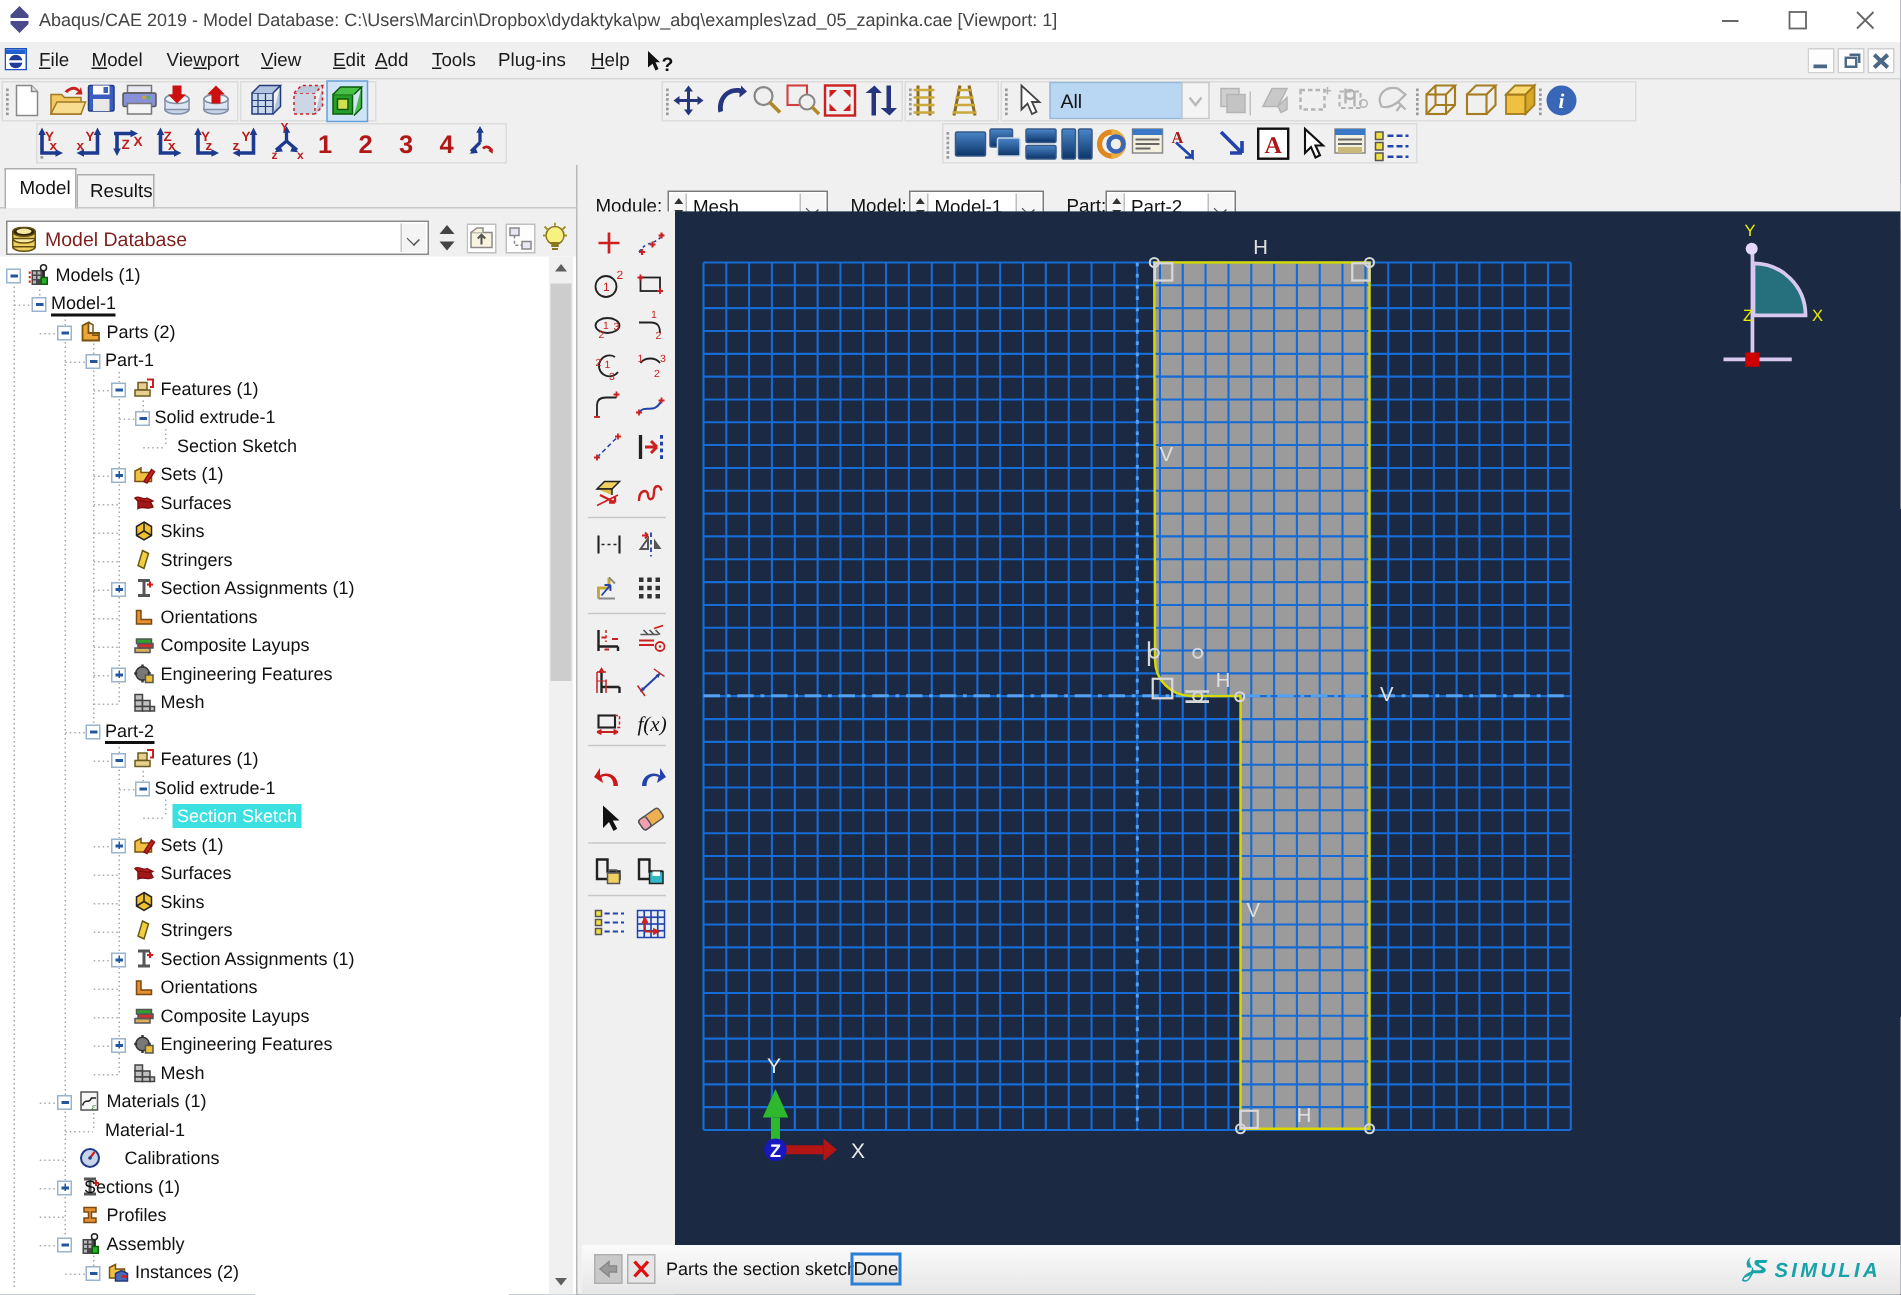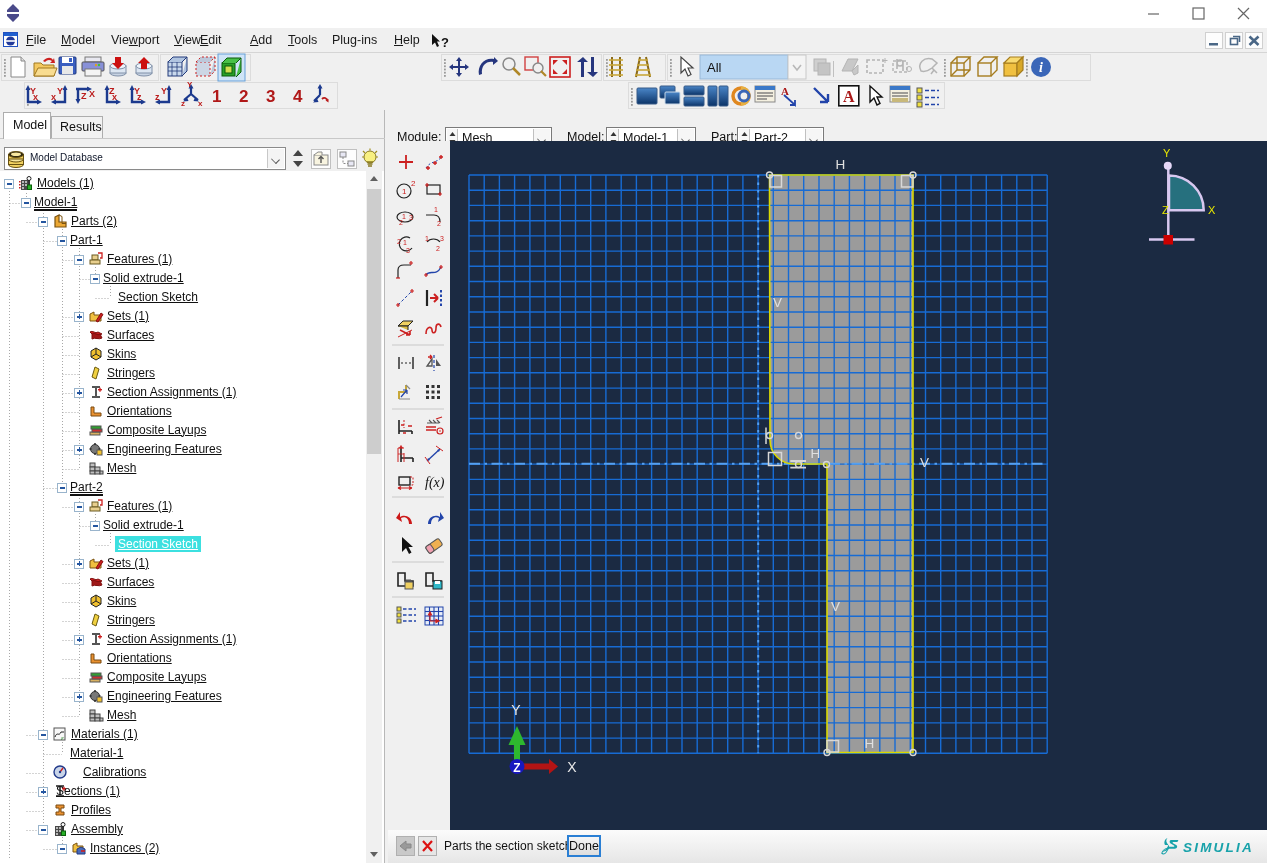--- a/index.html
+++ b/index.html
@@ -13,55 +13,56 @@
 #contextbar{left:385px;top:110px;width:882px;height:31px;background:#f0f0f0;margin-top:12px;}
 .ctxlabel{position:absolute;top:8px;font-size:12.5px;color:#111;}
 .combo{position:absolute;height:22px;background:#fff;border:1px solid #7a7a7a;}
 .combo .spin{position:absolute;left:1px;top:1px;width:11px;height:18px;border-right:1px solid #c0c0c0;background:#f6f6f6;}
 .combo .ctext{position:absolute;left:16px;top:3px;font-size:12.5px;color:#111;}
 .combo .drop{position:absolute;right:1px;top:1px;width:17px;height:18px;background:#f6f6f6;border-left:1px solid #c0c0c0;}
 .chev:after{content:"";position:absolute;left:4px;top:7px;width:6px;height:6px;border-right:1.6px solid #555;border-bottom:1.6px solid #555;transform:rotate(45deg) scale(1,0.8);}
 #leftpanel{left:0;top:110px;width:385px;height:753px;background:#f0f0f0;border-right:1px solid #b8b8b8;}
 .tab{position:absolute;font-size:12.5px;color:#111;border:1px solid #adadad;border-bottom:none;}
 #treearea{position:absolute;left:0px;top:61px;width:384px;height:692px;background:#ffffff;}
-.trow{position:absolute;font-size:12px;color:#111;white-space:pre;text-decoration:underline;}
+.trow{position:absolute;font-size:12px;color:#111;white-space:pre;}
 .ebox{position:absolute;width:10px;height:10px;background:#fff;border:1px solid #99b4cc;}
 .ebox:before{content:"";position:absolute;left:1.5px;top:3.5px;width:5px;height:1.6px;background:#2456a0;}
 .ebox.plus:after{content:"";position:absolute;left:3.5px;top:1.5px;width:1.6px;height:5px;background:#2456a0;}
 .ticon{position:absolute;width:15px;height:15px;}
 #toolbox{left:386px;top:141px;width:64px;height:722px;background:#f0f0f0;}
 #viewport{left:450px;top:141px;width:817px;height:689px;background:#1b2a42;}
 #promptbar{left:388px;top:830px;width:879px;height:33px;background:linear-gradient(#fbfbfb,#e6e6e6);}
 </style></head>
 <body>
 <div id="app">
 
 <div class="abs" id="titlebar">
  <svg class="abs" style="left:5px;top:4px" width="16" height="18" viewBox="0 0 16 18">
   <path d="M8 0 L11 3 L14 6 L14 8 L2 8 L2 6 L5 3 Z M2 10 L14 10 L14 12 L11 15 L8 18 L5 15 L2 12 Z" fill="#4a4a8a"></path>
   <ellipse cx="8" cy="9" rx="8" ry="1" fill="#fff"></ellipse>
  </svg>
+ <div class="abs" id="titletext">Abaqus/CAE 2019 - Model Database: C:\Users\Marcin\Dropbox\dydaktyka\pw_abq\examples\zad_05_zapinka.cae [Viewport: 1]</div>
  <svg class="abs" style="left:1143px;top:0px" width="120" height="28" viewBox="0 0 120 28">
   <line x1="5" y1="14" x2="16" y2="14" stroke="#666" stroke-width="1.2"></line>
   <rect x="50" y="8" width="11" height="11" fill="none" stroke="#666" stroke-width="1.2"></rect>
   <path d="M95 8 L106 19 M106 8 L95 19" stroke="#666" stroke-width="1.2"></path>
  </svg>
 </div>
 <div class="abs" id="menubar">
       <svg class="abs" style="left:3px;top:4px" width="15" height="15" viewBox="0 0 15 15">
         <rect x="0.5" y="0.5" width="14" height="14" fill="#fff" stroke="#2050c0"></rect>
         <rect x="1" y="1" width="13" height="3" fill="#2060d0"></rect>
         <circle cx="7.5" cy="9" r="4.5" fill="#223a9a"></circle>
         <rect x="2" y="8.2" width="11" height="1.6" fill="#fff"></rect>
       </svg>
       <div class="menuitem" style="left:26px"><u>F</u>ile</div>
       <div class="menuitem" style="left:61px"><u>M</u>odel</div>
       <div class="menuitem" style="left:111px">Vie<u>w</u>port</div>
       <div class="menuitem" style="left:174px"><u>V</u>iew</div>
-      <div class="menuitem" style="left:200px"><u>E</u>dit</div>
+      <div class="menuitem" style="left:222px"><u>E</u>dit</div>
       <div class="menuitem" style="left:250px"><u>A</u>dd</div>
       <div class="menuitem" style="left:288px"><u>T</u>ools</div>
       <div class="menuitem" style="left:332px">Plu<u>g</u>-ins</div>
       <div class="menuitem" style="left:394px"><u>H</u>elp</div>
       <svg class="abs" style="left:430px;top:6px" width="20" height="16" viewBox="0 0 20 16">
         <path d="M2 0 L2 11 L5 8.5 L7 13 L9 12 L7 7.5 L10 7.5 Z" fill="#111"></path>
         <text x="11" y="13" font-size="13" font-weight="bold" fill="#111" font-family="Liberation Sans">?</text>
       </svg>
       <svg class="abs" style="left:1205px;top:4px" width="60" height="17" viewBox="0 0 60 17">
         <rect x="0.5" y="0.5" width="17" height="16" fill="#fdfdfd" stroke="#d0d0d0"></rect>
@@ -454,21 +455,21 @@
       <div class="abs" style="left:0;top:28px;width:385px;height:1px;background:#c8c8c8"></div>
       <div class="abs" style="left:4px;top:37px;width:282px;height:23px;background:#fff;border:1px solid #8a8a8a">
         <svg class="abs" style="left:3px;top:3px" width="17" height="17" viewBox="0 0 17 17">
           <ellipse cx="8" cy="13.5" rx="7.5" ry="3" fill="#f0d060" stroke="#665010"></ellipse>
           <rect x="0.5" y="8" width="15" height="5.5" fill="#f0d060" stroke="#665010"></rect>
           <ellipse cx="8" cy="8" rx="7.5" ry="3" fill="#f8e8a0" stroke="#665010"></ellipse>
           <rect x="0.5" y="3.5" width="15" height="4.5" fill="#f0d060" stroke="#665010"></rect>
           <ellipse cx="8" cy="3.5" rx="7.5" ry="3" fill="#302810" stroke="#665010"></ellipse>
           <ellipse cx="8" cy="3.2" rx="5" ry="1.8" fill="#f8e8a0"></ellipse>
         </svg>
-        <div class="abs" style="left:25px;top:4px;font-size:10px;color:#0f172a">Model Database</div>
+        <div class="abs" style="left:25px;top:4px;font-size:13px;color:#7f1d1d">Model Database</div>
         <div class="drop chev" style="position:absolute;right:1px;top:1px;width:17px;height:19px;background:#f4f4f4;border-left:1px solid #c8c8c8"></div>
       </div>
       <svg class="abs" style="left:291px;top:38px" width="14" height="22" viewBox="0 0 14 22">
         <path d="M2 8 L7 2 L12 8 Z" fill="#444"></path>
         <path d="M2 13 L7 19 L12 13 Z" fill="#444"></path>
       </svg>
       <svg class="abs" style="left:311px;top:38px" width="70 " height="22" viewBox="0 0 70 22">
         <rect x="0.5" y="1.5" width="19" height="19" fill="#fdfdfd" stroke="#c0c0c0"></rect>
         <rect x="3" y="7" width="14" height="10" fill="#f8f4e0" stroke="#8a8a8a"></rect>
         <path d="M3 7 L7 4 L11 4 L11 7" fill="#f8f4e0" stroke="#8a8a8a"></path>

